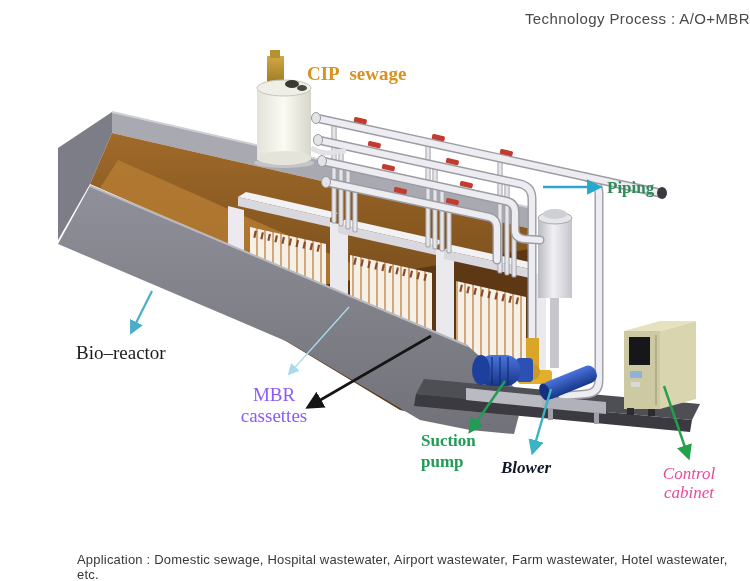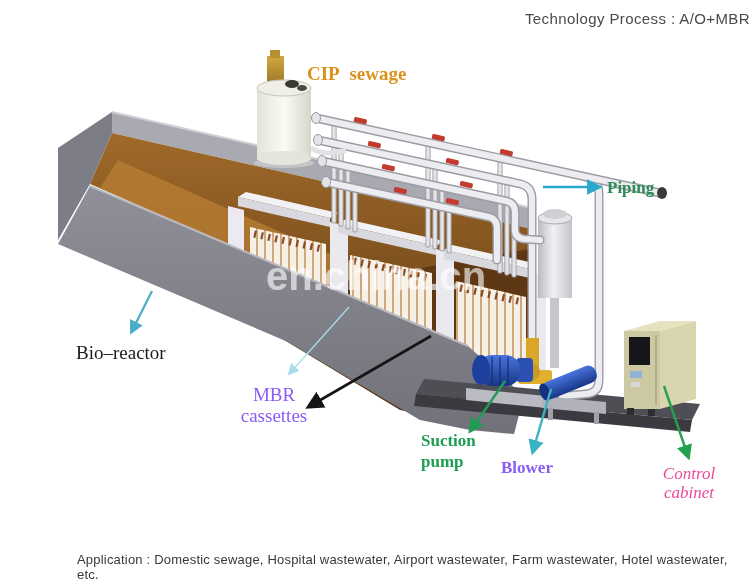--- a/index.html
+++ b/index.html
@@ -244,41 +244,40 @@
       <line x1="543" y1="187" x2="598" y2="187" stroke="#29a8cc" stroke-width="2.4" marker-end="url(#m-piping)"></line>
       <line x1="152" y1="291" x2="132" y2="331" stroke="#4aaecb" stroke-width="2.2" marker-end="url(#m-bio)"></line>
       <line x1="349" y1="307" x2="290" y2="373" stroke="#a8dcec" stroke-width="1.3" marker-end="url(#m-mbrthin)"></line>
       <line x1="431" y1="336" x2="310" y2="406" stroke="#151515" stroke-width="2.6" marker-end="url(#m-mbr)"></line>
       <line x1="505" y1="381" x2="471" y2="430" stroke="#1f9d55" stroke-width="2.4" marker-end="url(#m-suction)"></line>
       <line x1="551" y1="389" x2="533" y2="451" stroke="#3ab4c4" stroke-width="2.4" marker-end="url(#m-blower)"></line>
       <line x1="664" y1="386" x2="688" y2="456" stroke="#23a14c" stroke-width="2.4" marker-end="url(#m-cabinet)"></line>
     </g>
   </svg>
 
-  <div class="watermark">en.china.cn</div>
 
   <div class="title" style="color: rgb(74, 74, 74);">Technology Process : A/O+MBR</div>
 
   <div class="lbl lbl-cip" style="color: rgb(216, 146, 29);">CIP sewage</div>
 
   <div class="lbl lbl-piping" style="color: rgb(46, 139, 87);">Piping</div>
 
   <div class="lbl lbl-bio" style="color: rgb(27, 27, 27); text-align: center;">Bio–reactor</div>
 
   <div class="lbl lbl-mbr" style="color: #8b5cf6;">
     <span class="ln">MBR</span>
     <span class="ln">cassettes</span>
   </div>
 
   <div class="lbl lbl-suction" style="color: rgb(31, 157, 85);">
     <span class="ln">Suction</span>
     <span class="ln">pump</span>
   </div>
 
-  <div class="lbl lbl-blower" style="color: #8b5cf6;">Blower</div>
+  <div class="lbl lbl-blower" style="color: #0f172a; font-style: italic;">Blower</div>
 
   <div class="lbl lbl-cabinet" style="color: #ec4899; font-style: italic;">
     <span class="ln">Control</span>
     <span class="ln">cabinet</span>
   </div>
 
   <div class="application">Application : Domestic sewage, Hospital wastewater, Airport wastewater, Farm wastewater, Hotel wastewater, etc.</div>
 </div>
 
 </body></html>

